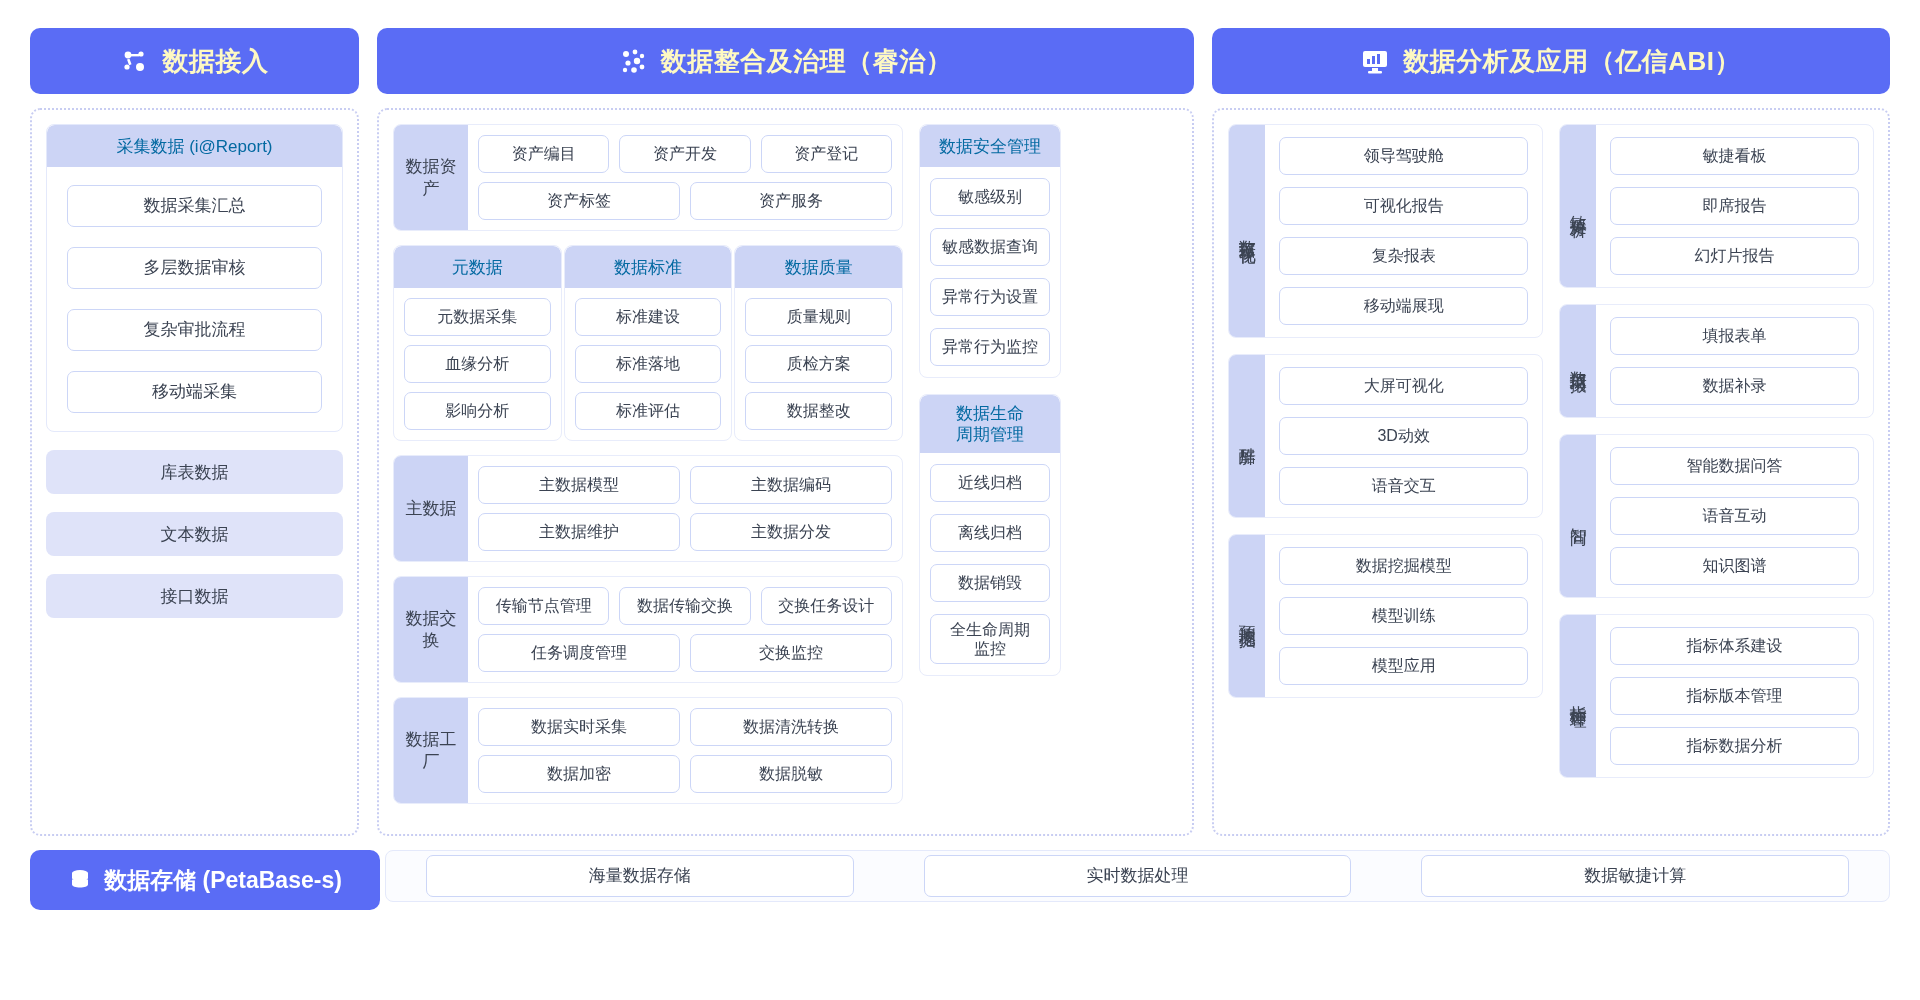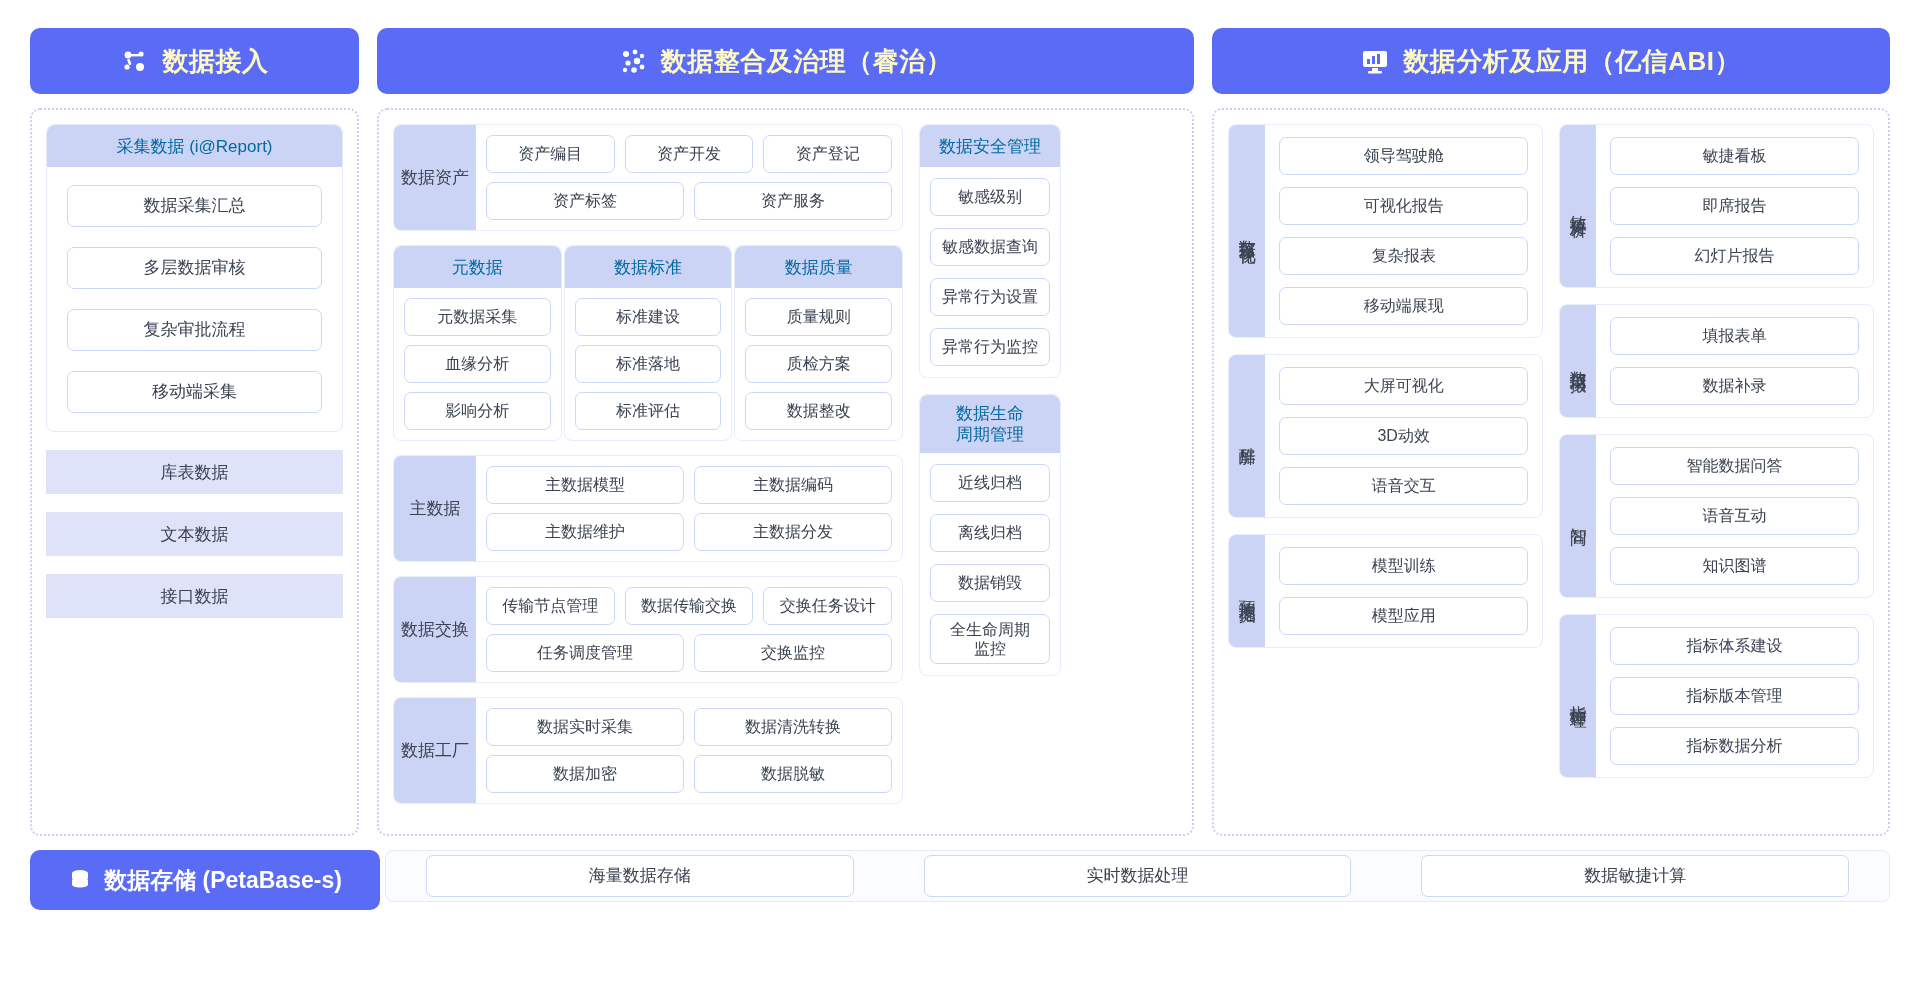--- a/index.html
+++ b/index.html
@@ -54,31 +54,31 @@
     background: #ccd4f5; color: #3b4352; font-size: 17px;
     display: flex; align-items: center; justify-content: center;
     text-align: center; line-height: 1.25; flex: 0 0 auto;
   }
 
   
   .ingest-group { border: 1px solid #e4e9fb; border-radius: 8px; background:#fff; overflow: hidden; }
   .ingest-body { padding: 18px 20px; display: flex; flex-direction: column; gap: 20px; }
   .ingest-body .pill { height: 42px; font-size: 17px; }
   .ingest-solo {
-    background: #dfe3f9; border-radius: 0; height: 44px;
+    background: #dfe3f9; border-radius: 8px; height: 44px;
     display: flex; align-items: center; justify-content: center;
     font-size: 17px; color: #3b4352; margin-top: 18px;
   }
 
   
   .gov-left { width: 510px; display: flex; flex-direction: column; gap: 14px; }
   .gov-right { width: 142px; display: flex; flex-direction: column; gap: 16px; }
 
   .rowblock { display: flex; border-radius: 8px; background: #fff; border: 1px solid #e8ecfb; overflow: hidden; }
-  .rowblock .lav-side { width: 82px; padding: 0 4px; align-self: stretch; }
+  .rowblock .lav-side { width: 74px; padding: 0 4px; align-self: stretch; }
   .rowblock .rb-body { flex: 1; padding: 10px; display: flex; flex-direction: column; gap: 9px; }
   .rb-row { display: flex; gap: 10px; }
   .rb-row .pill { flex: 1; }
 
   .tri { display: flex; gap: 2px; }
   .tri .tcol { flex: 1; border: 1px solid #e8ecfb; border-radius: 8px; overflow: hidden; background:#fff; }
   .tri .tbody { padding: 10px; display: flex; flex-direction: column; gap: 9px; }
 
   .panel { border: 1px solid #e8ecfb; border-radius: 8px; overflow: hidden; background: #fff; }
   .panel .pbody { padding: 11px 10px; display: flex; flex-direction: column; gap: 12px; }
@@ -305,20 +305,21 @@
           <div class="lav-side">酷屏</div>
           <div class="sb-body">
             <div class="pill">大屏可视化</div>
             <div class="pill">3D动效</div>
             <div class="pill">语音交互</div>
           </div>
         </div>
         <div class="sideblock">
           <div class="lav-side">预测挖掘</div>
           <div class="sb-body">
+            <div class="pill">数据挖掘模型</div>
             <div class="pill">模型训练</div>
             <div class="pill">模型应用</div>
           </div>
         </div>
       </div>
 
       <div class="an-col">
         <div class="sideblock">
           <div class="lav-side">敏捷分析</div>
           <div class="sb-body">

